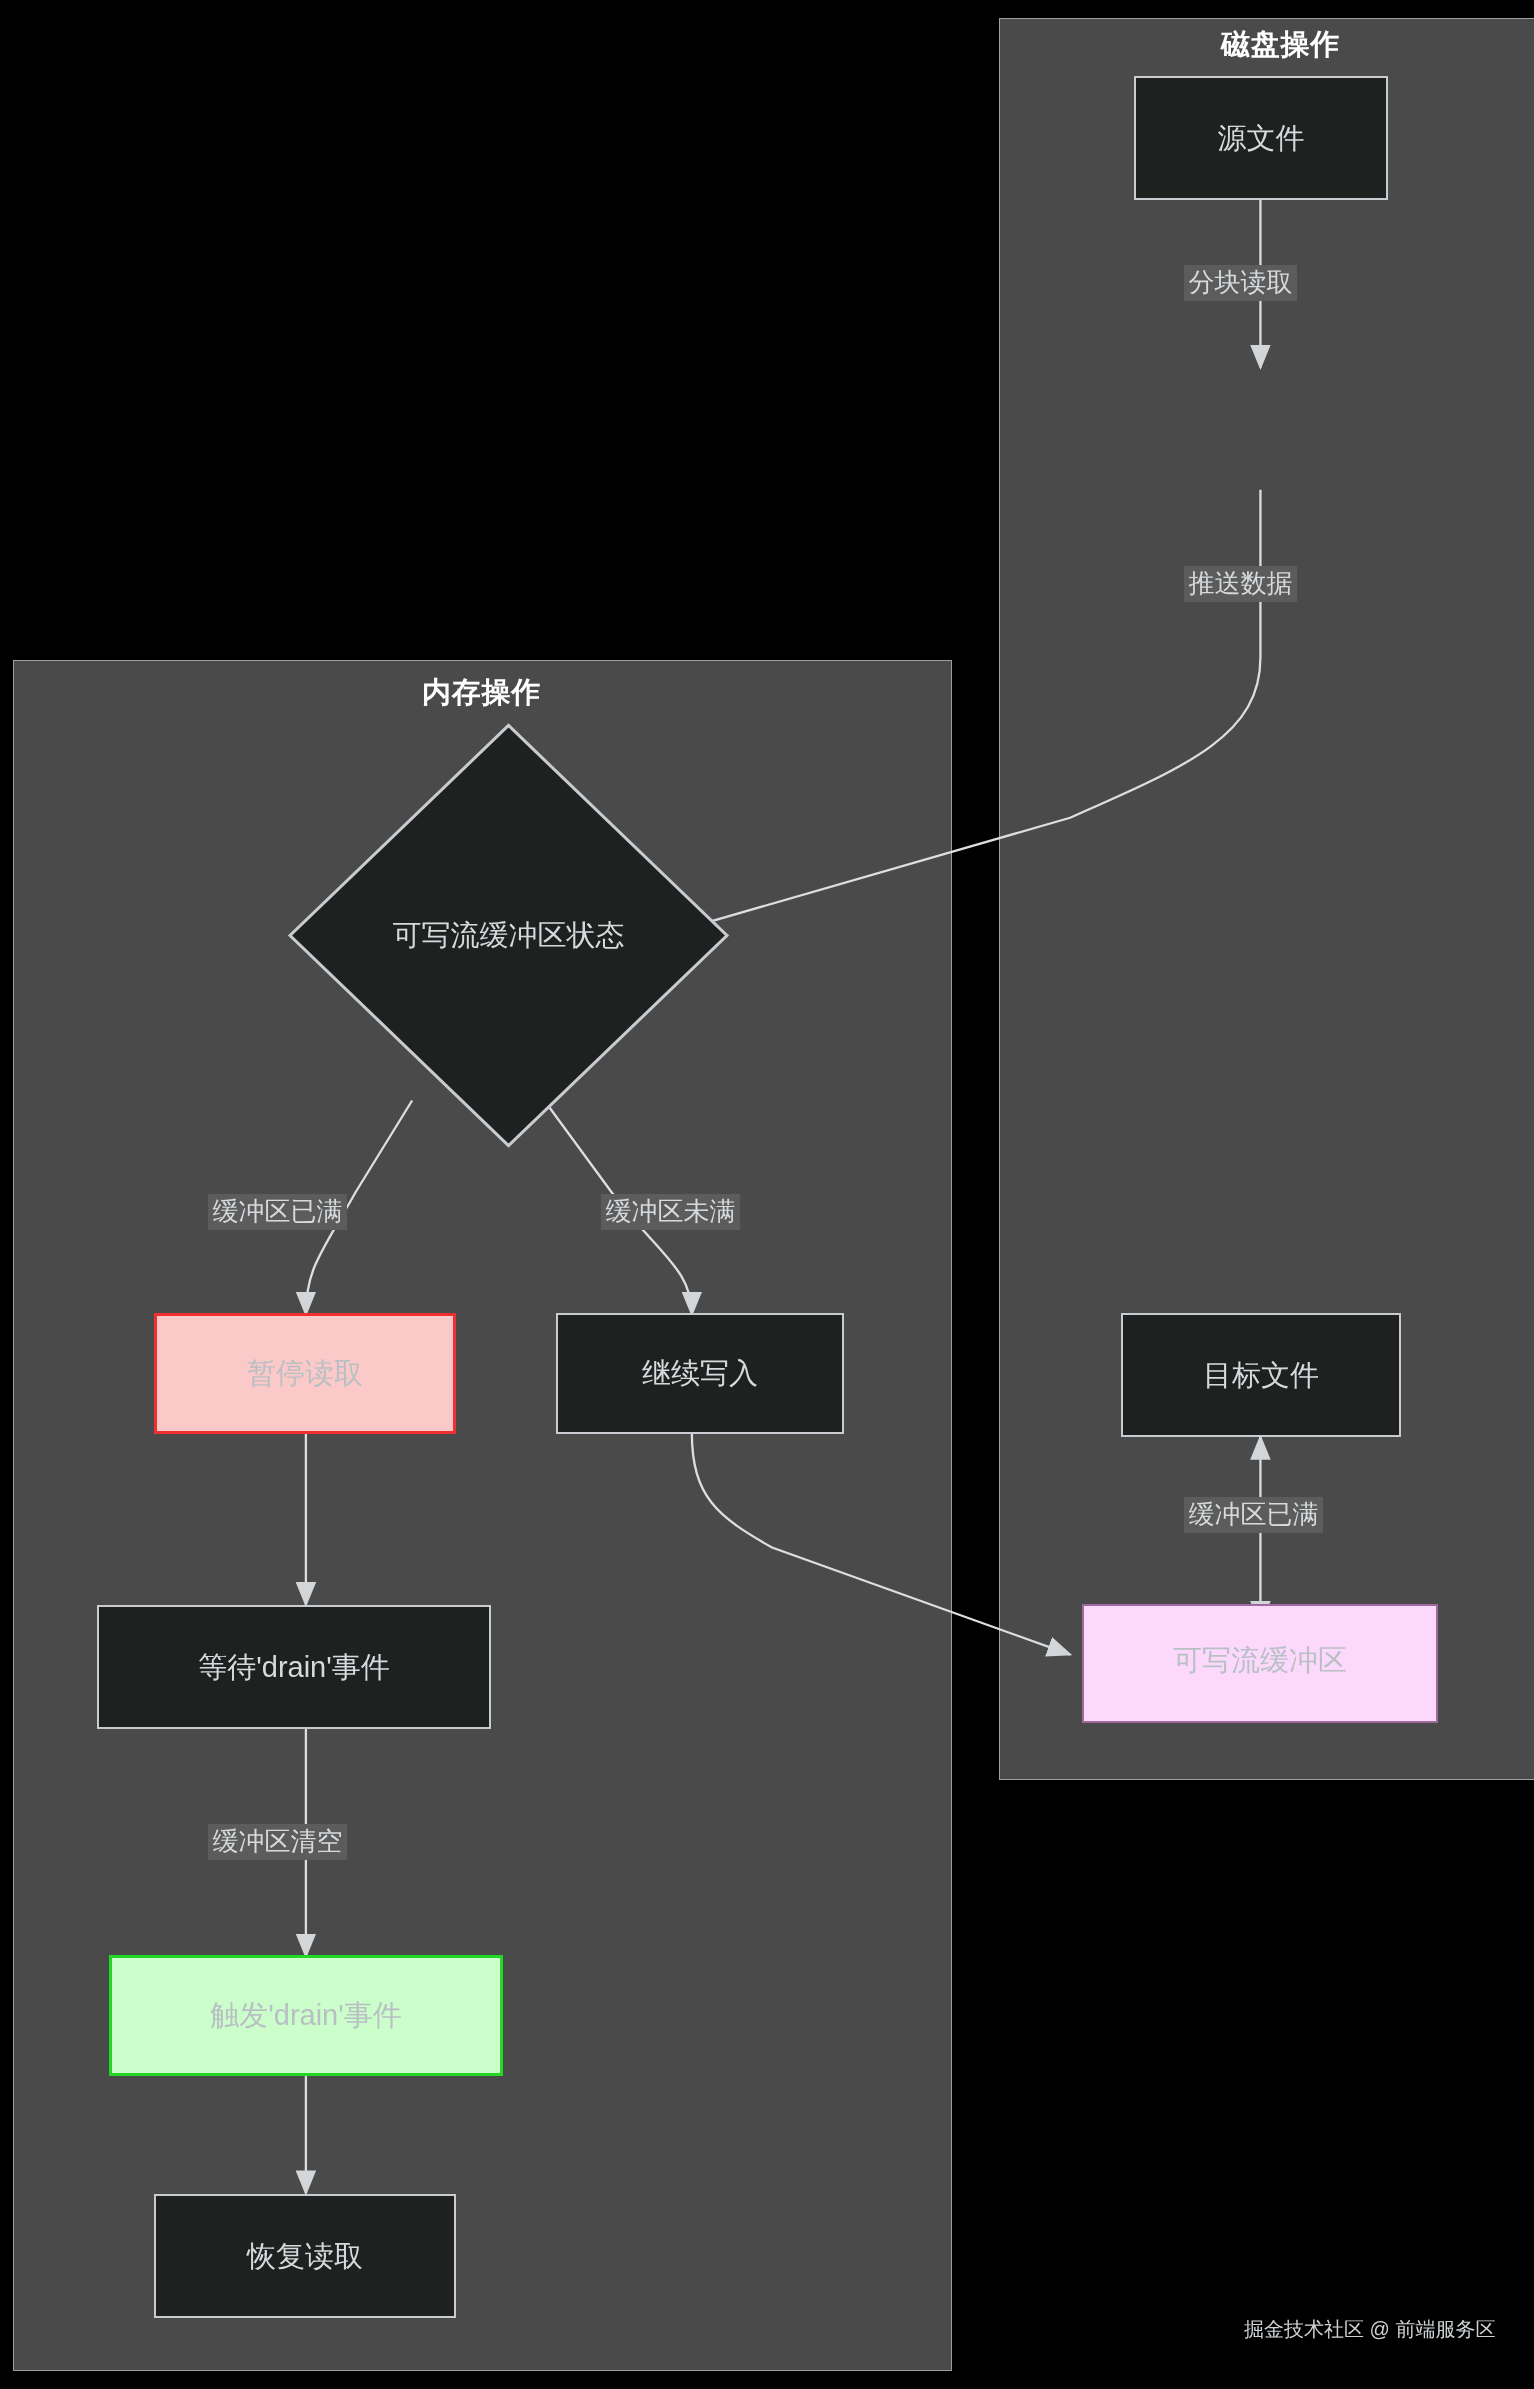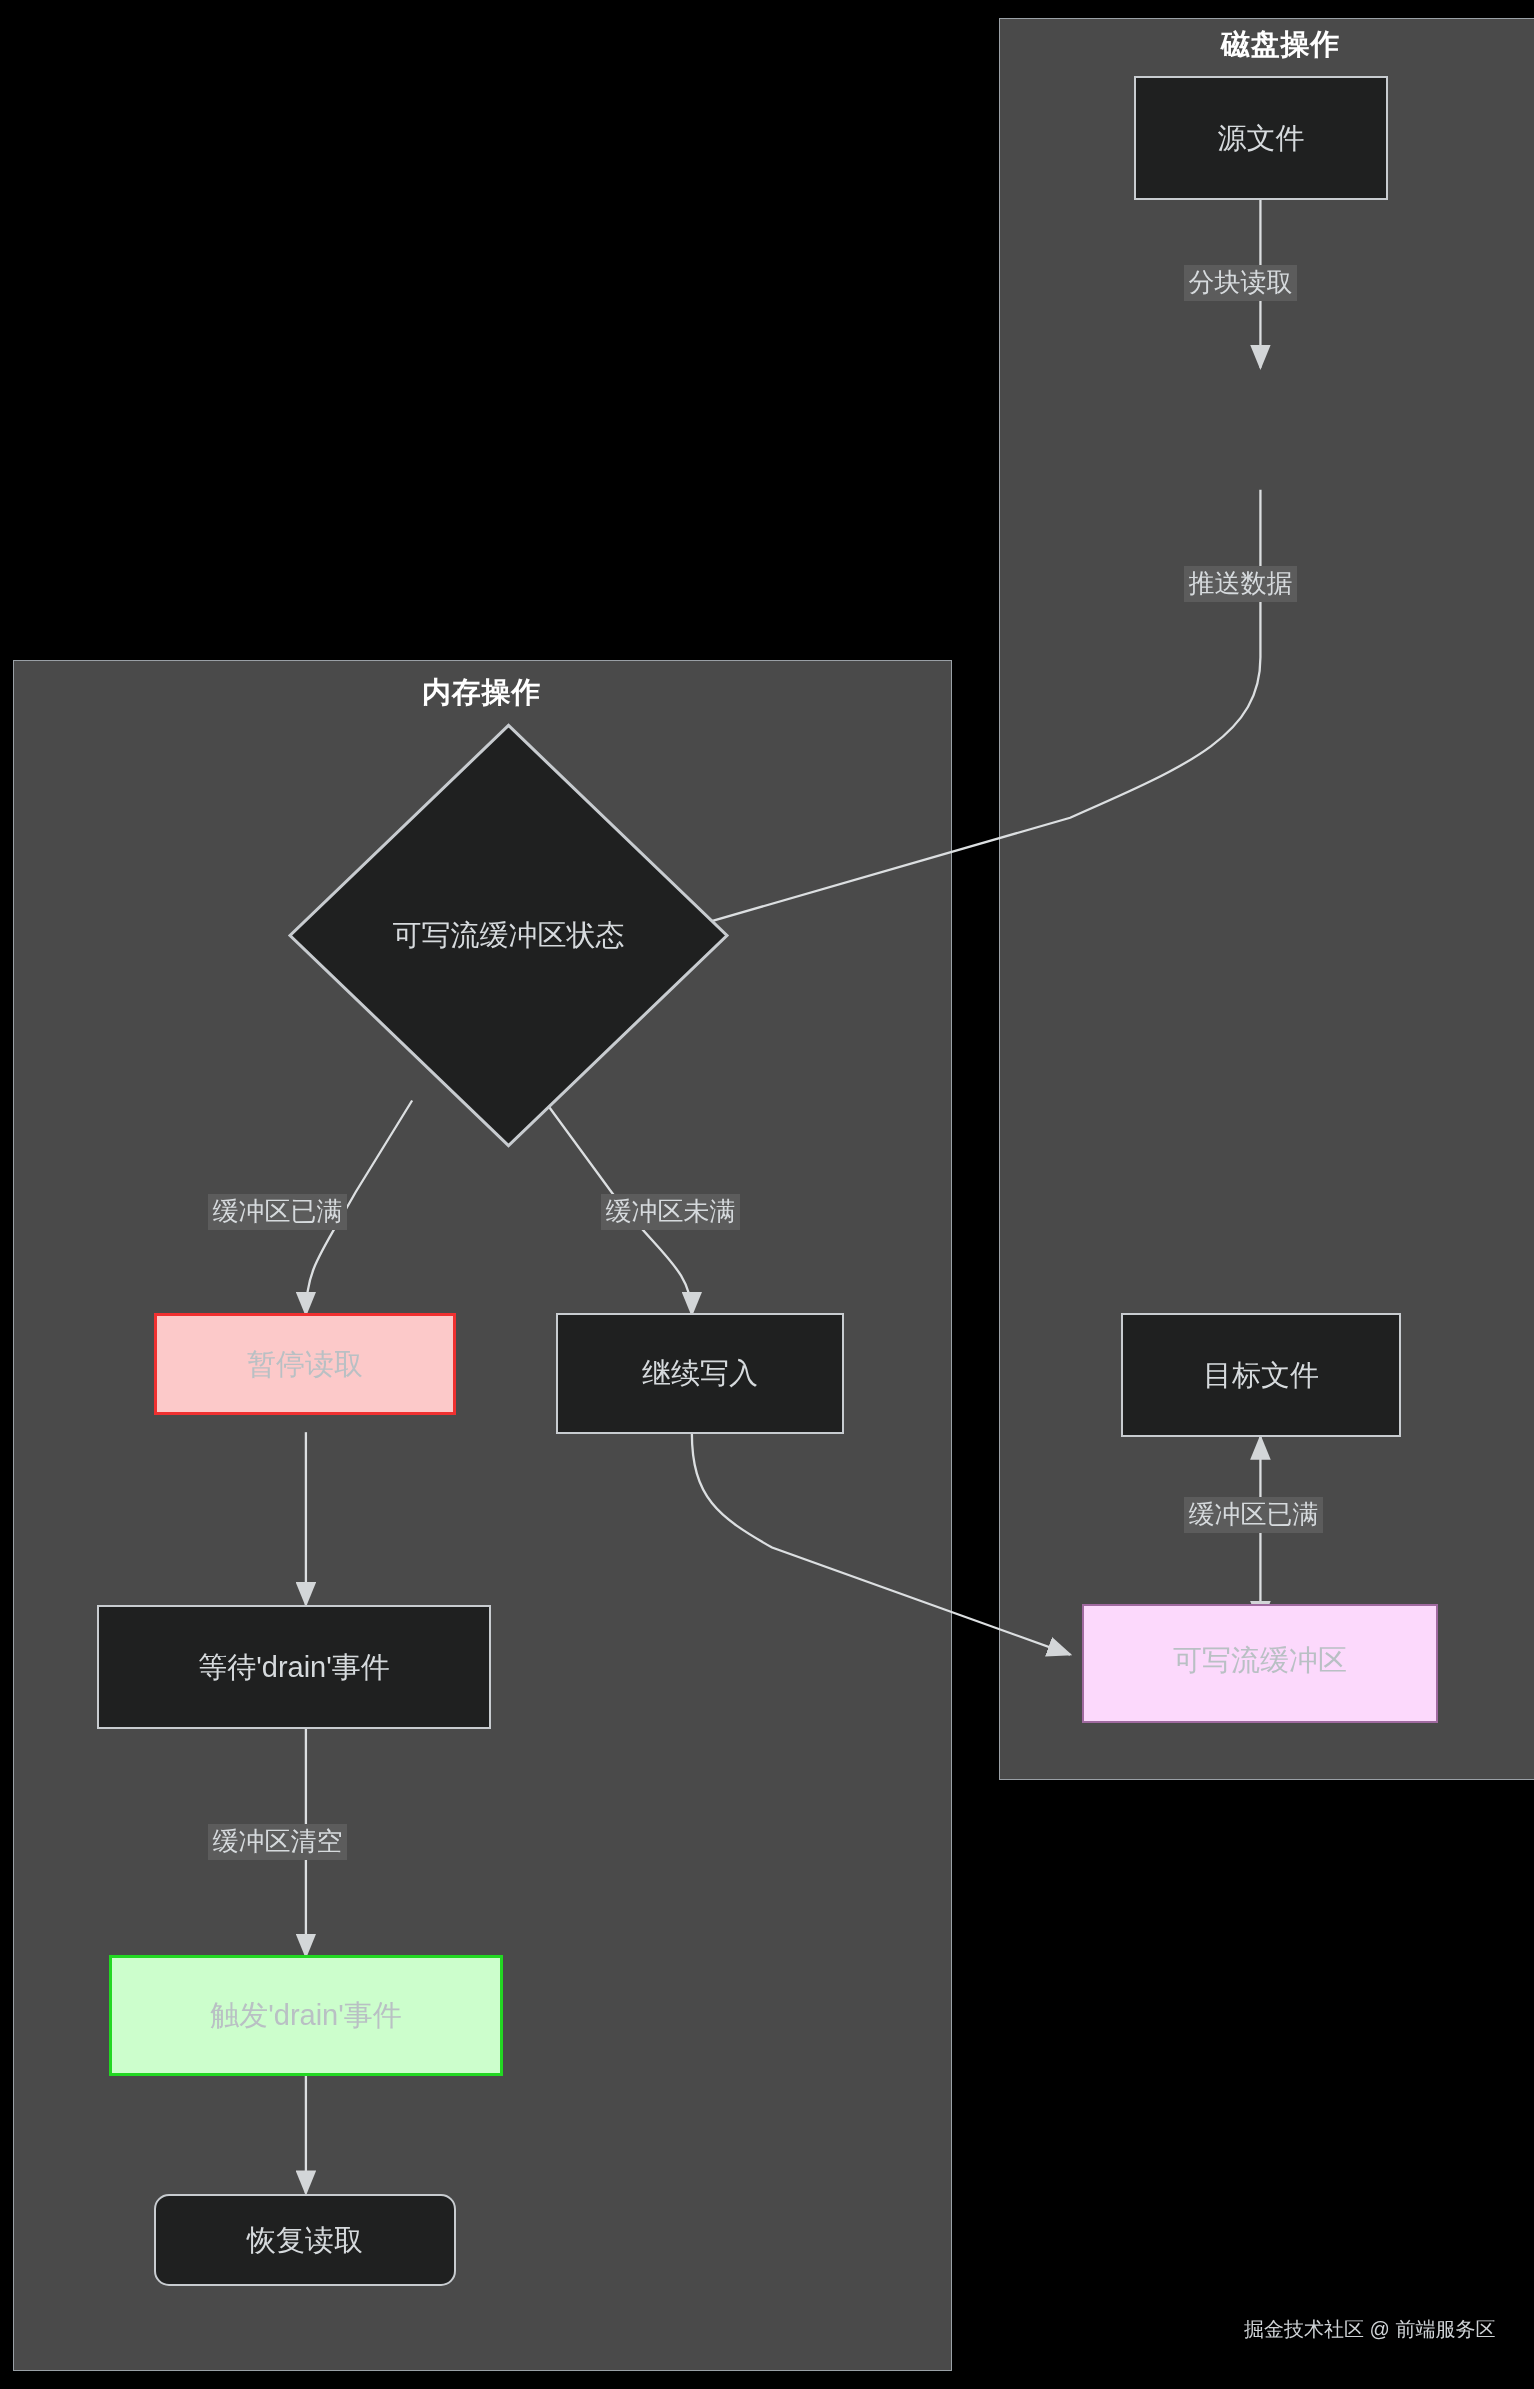--- a/index.html
+++ b/index.html
@@ -160,37 +160,37 @@
   </div>
 
 
   <div class="node diamond" style="left:287px; top:722px; width:443px; height:427px;">
     <svg class="diamond-shape" viewBox="0 0 580 558" xmlns="http://www.w3.org/2000/svg">
       <polygon points="290,4 576,279 290,554 4,279" fill="#1f2020" stroke="#c8ccd0" stroke-width="4"></polygon>
     </svg>
     <span class="diamond-label">可写流缓冲区状态</span>
   </div>
 
-  <div class="node red" style="left:154px; top:1313px; width:302px; height:102px;">
+  <div class="node red" style="left:154px; top:1313px; width:302px; height:121px;">
     <span>暂停读取</span>
   </div>
 
   <div class="node dark" style="left:556px; top:1313px; width:288px; height:121px;">
     <span>继续写入</span>
   </div>
 
   <div class="node dark" style="left:97px; top:1605px; width:394px; height:124px;">
     <span>等待'drain'事件</span>
   </div>
 
   <div class="node green" style="left:109px; top:1955px; width:394px; height:121px;">
     <span>触发'drain'事件</span>
   </div>
 
-  <div class="node dark" style="left:154px; top:2194px; width:302px; height:92px;border-radius:15px;">
+  <div class="node dark" style="left:154px; top:2194px; width:302px; height:124px;">
     <span>恢复读取</span>
   </div>
 
   <div class="node dark" style="left:1121px; top:1313px; width:280px; height:124px;">
     <span>目标文件</span>
   </div>
 
   <div class="node pink" style="left:1082px; top:1604px; width:356px; height:119px;font-family:Liberation Mono, monospace;">
     <span>可写流缓冲区</span>
   </div>

